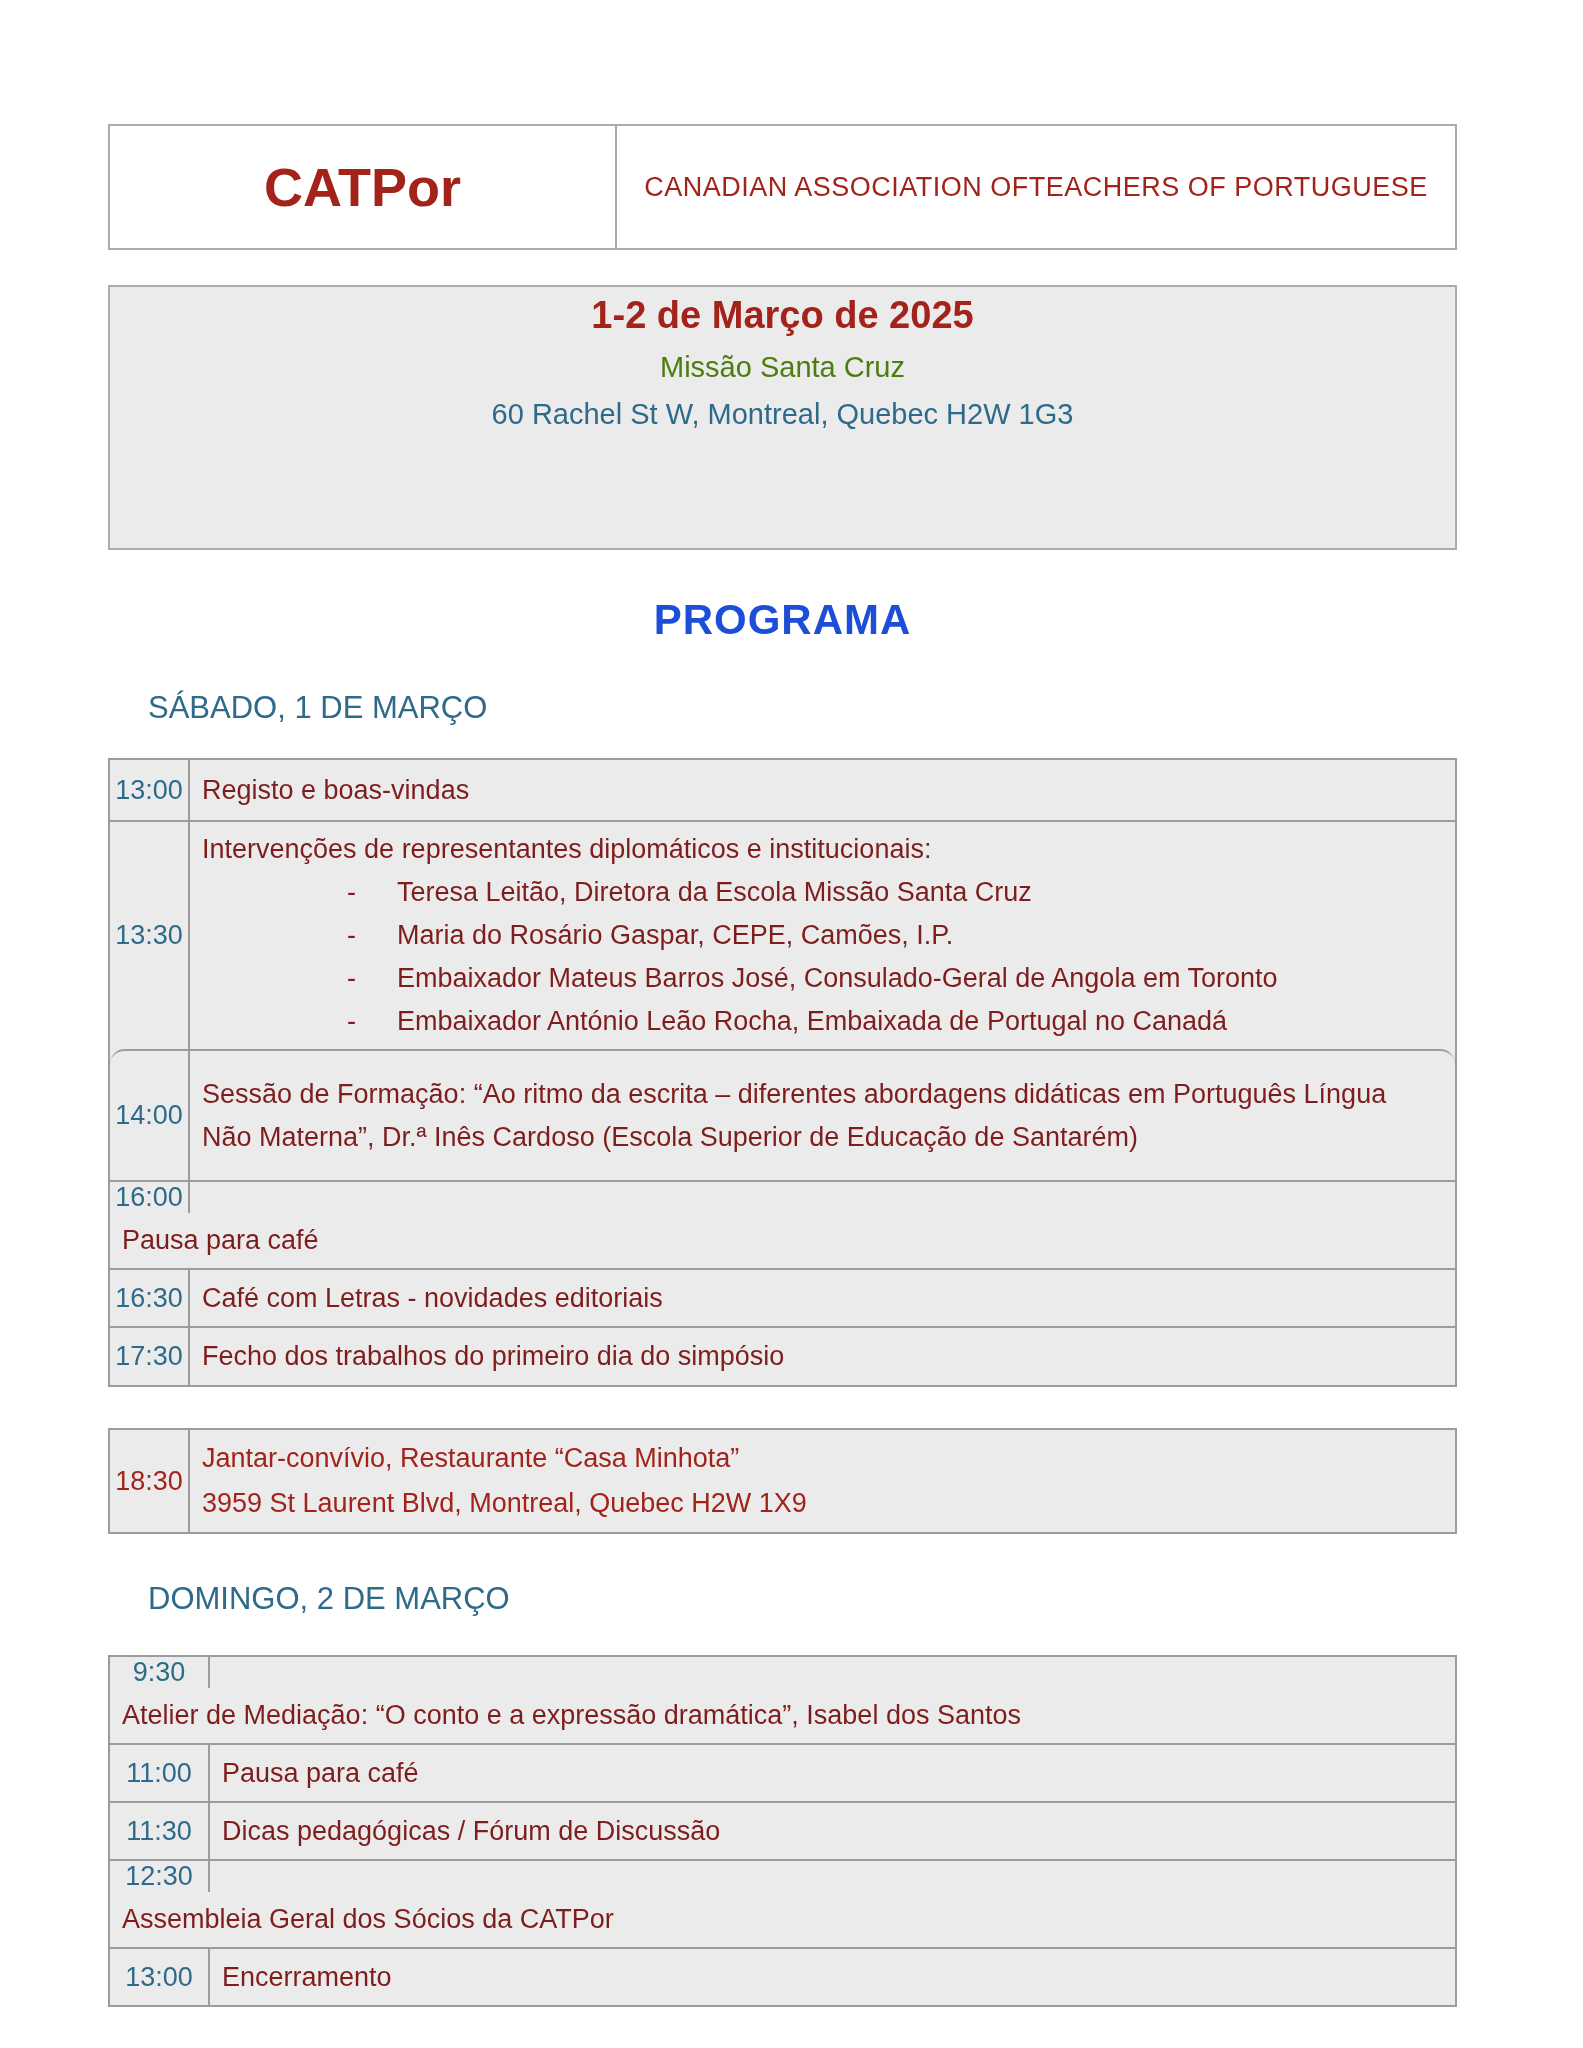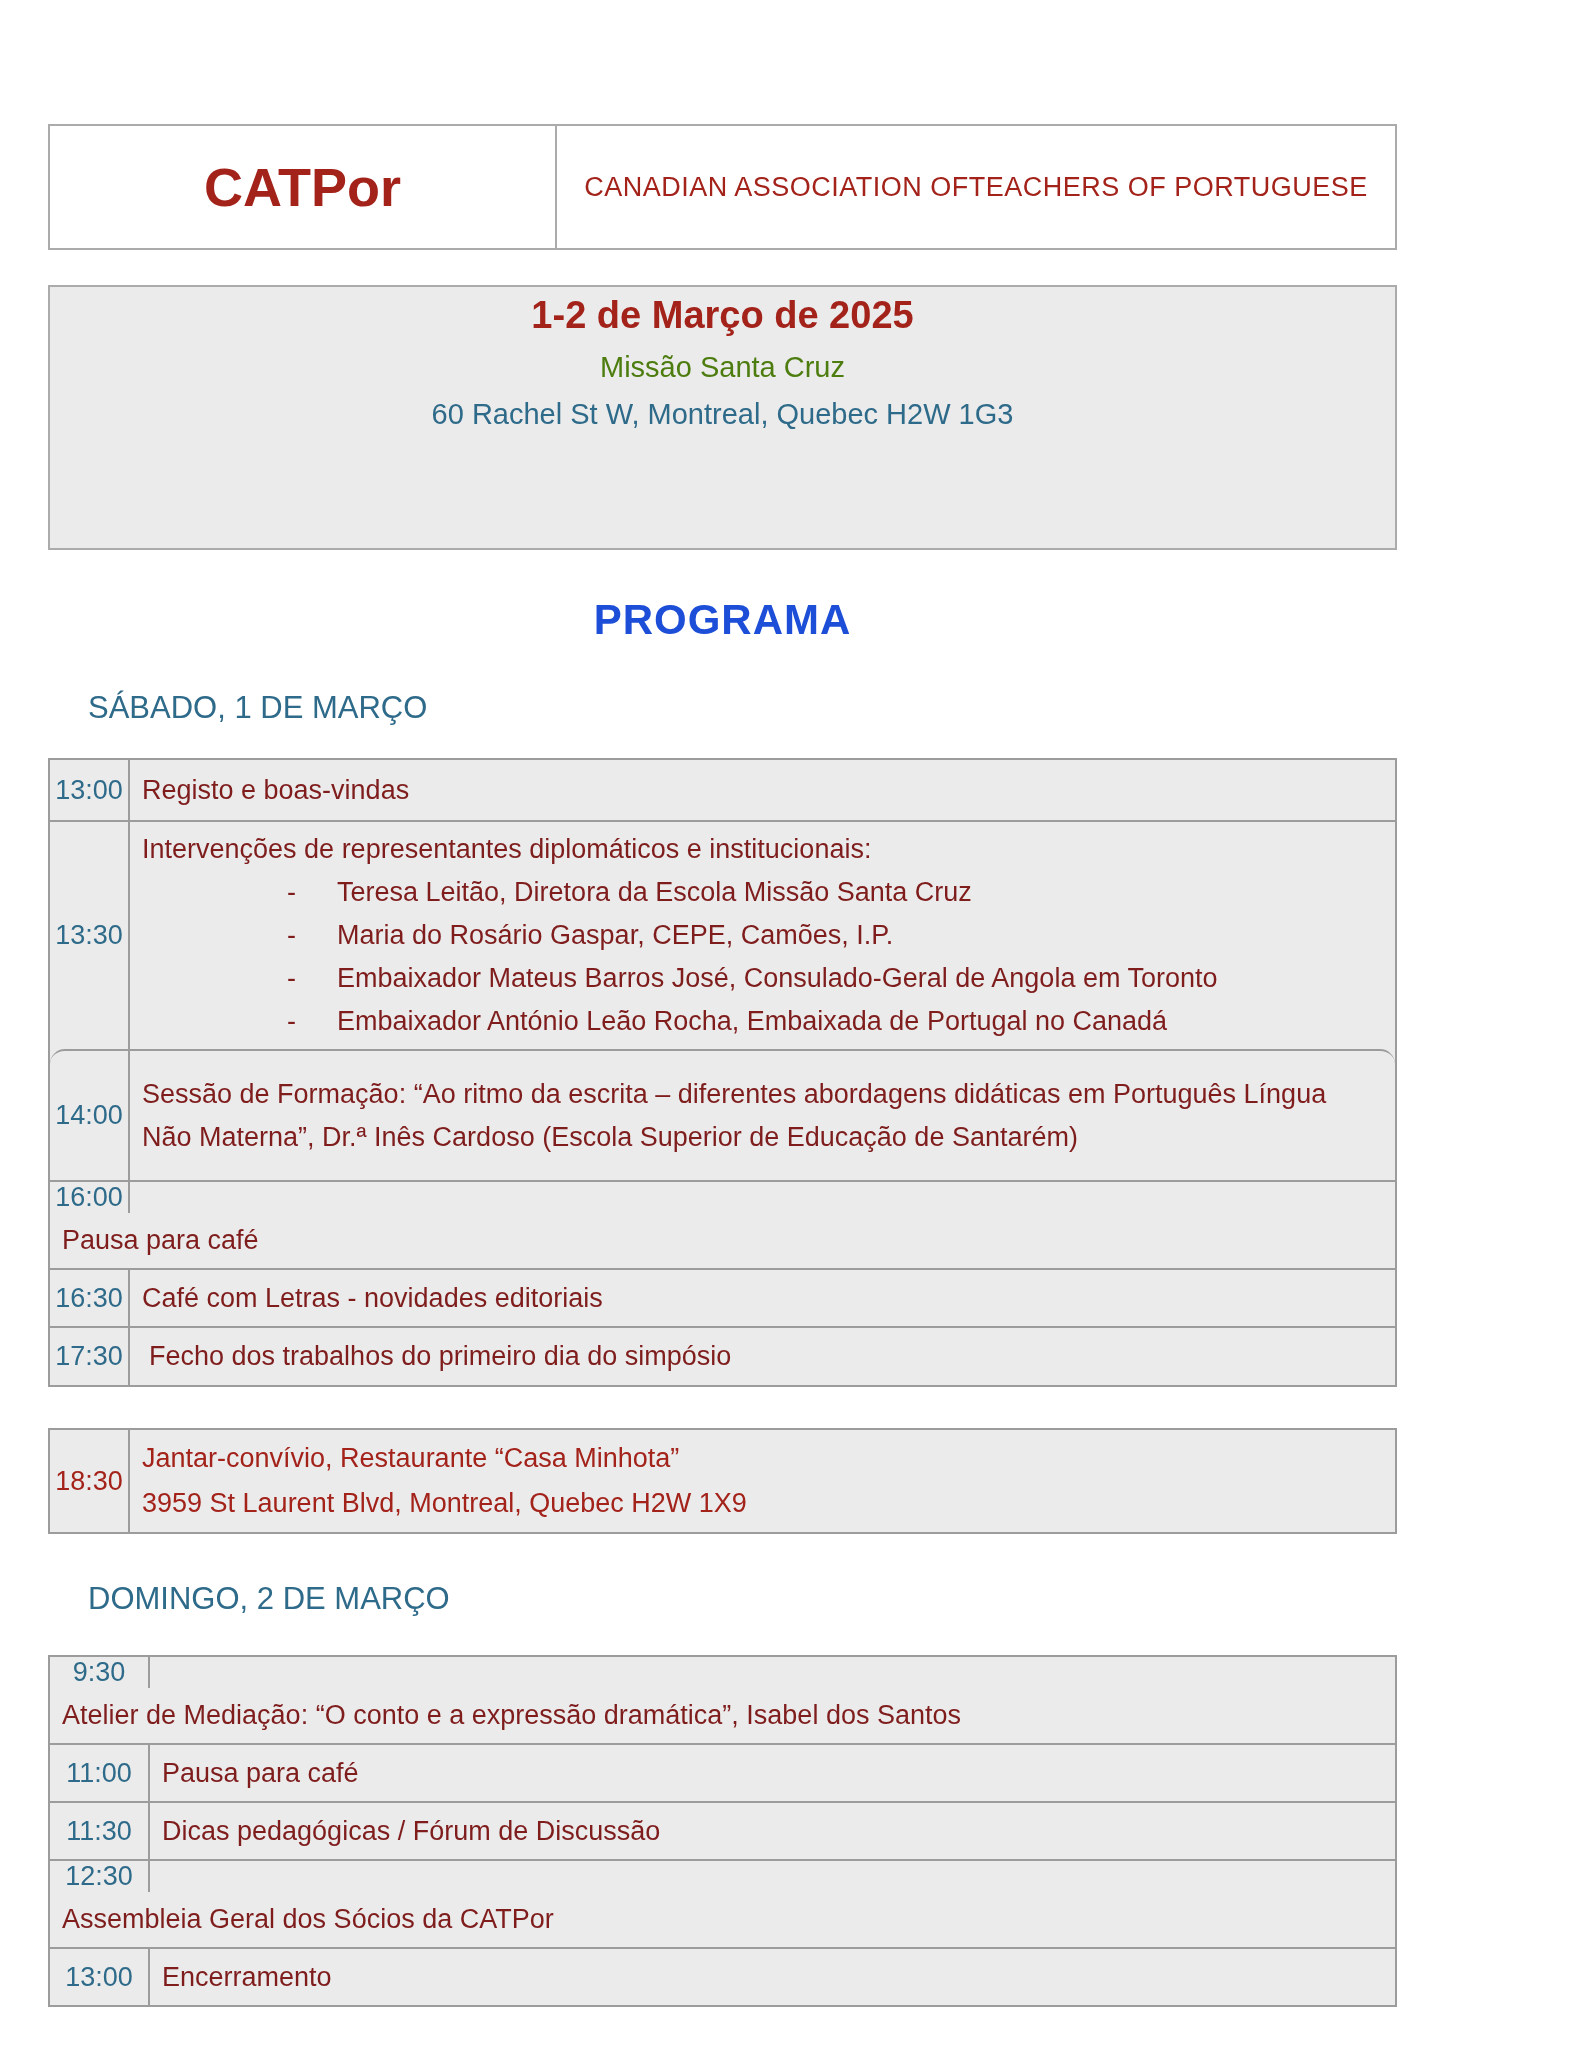--- a/index.html
+++ b/index.html
@@ -4,21 +4,21 @@
 <style>
   * { margin:0; padding:0; box-sizing:border-box; }
   html,body { background:#ffffff; }
   .page {
     position:relative;
     width:1583px; height:2048px;
     background:#ffffff;
     font-family:"Liberation Sans", sans-serif;
     overflow:hidden;
   }
-  .content { margin-left:48px; width:1349px; }
+  .content { margin-left:108px; width:1349px; }
 
   
   .header-box {
     margin-top:124px;
     height:126px;
     border:2px solid #ABABAB;
     background:#ffffff;
     display:flex;
   }
   .header-logo-cell {
@@ -91,21 +91,21 @@
     flex:1;
     display:flex; flex-direction:column; justify-content:center;
     padding:6px 12px;
     font-size:27px; line-height:43px; color:#7f1d1d;
   }
   .r60  { min-height:60px; }
   .r214 { min-height:214px; }
   .r131 { min-height:131px;border-radius:15px; }
   .r57  { min-height:57px;flex-direction:column; }
   .r58  { min-height:58px; }
-  .r59  { min-height:59px;gap:7px; }
+  .r59  { min-height:59px; }
   .r95  { min-height:95px; }
 
   .bullet { position:relative; padding-left:195px; }
   .bullet::before { content:"-"; position:absolute; left:145px; }
 
   
   .dinner .stime, .dinner .scontent { color:#A3231B; }
   .dinner .scontent { line-height:45px; }
 </style>
 </head>

